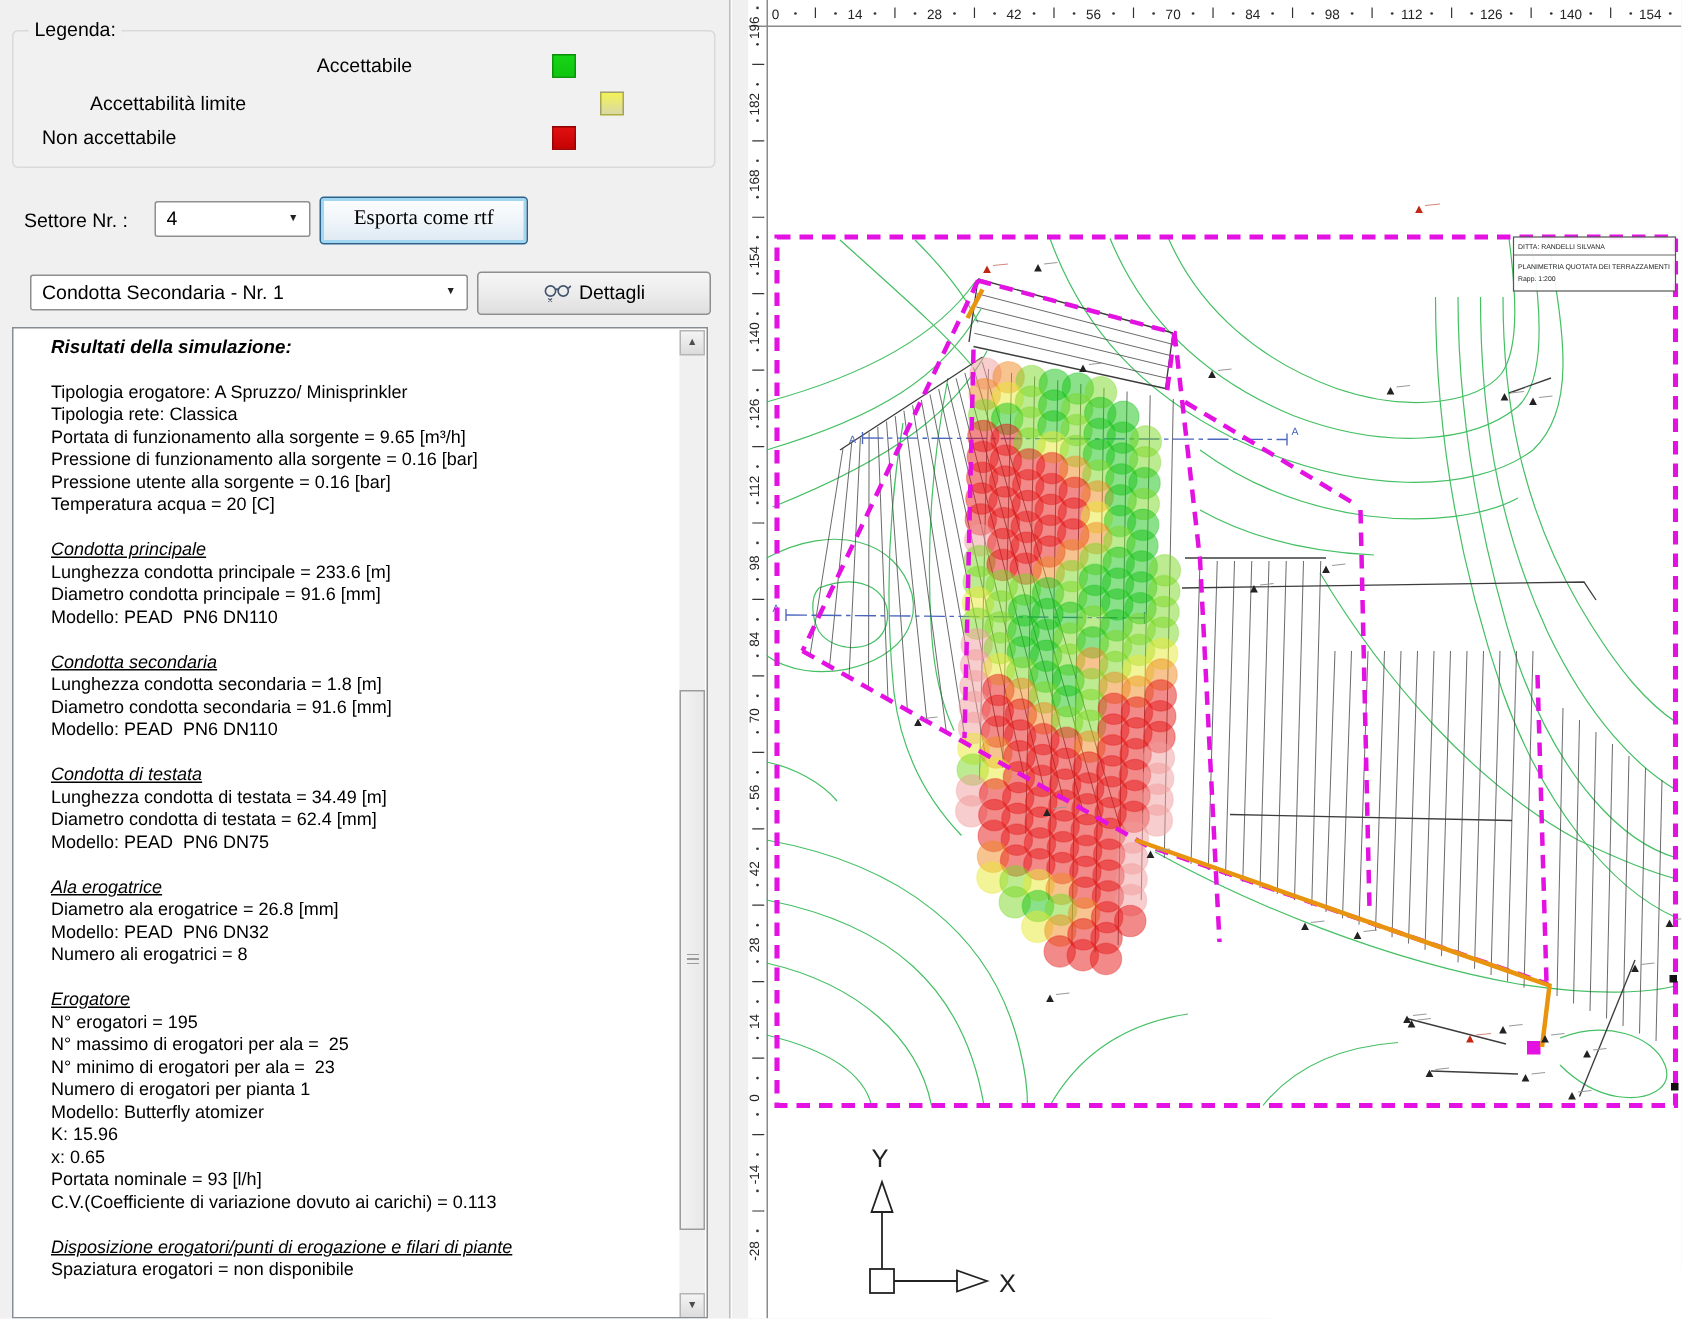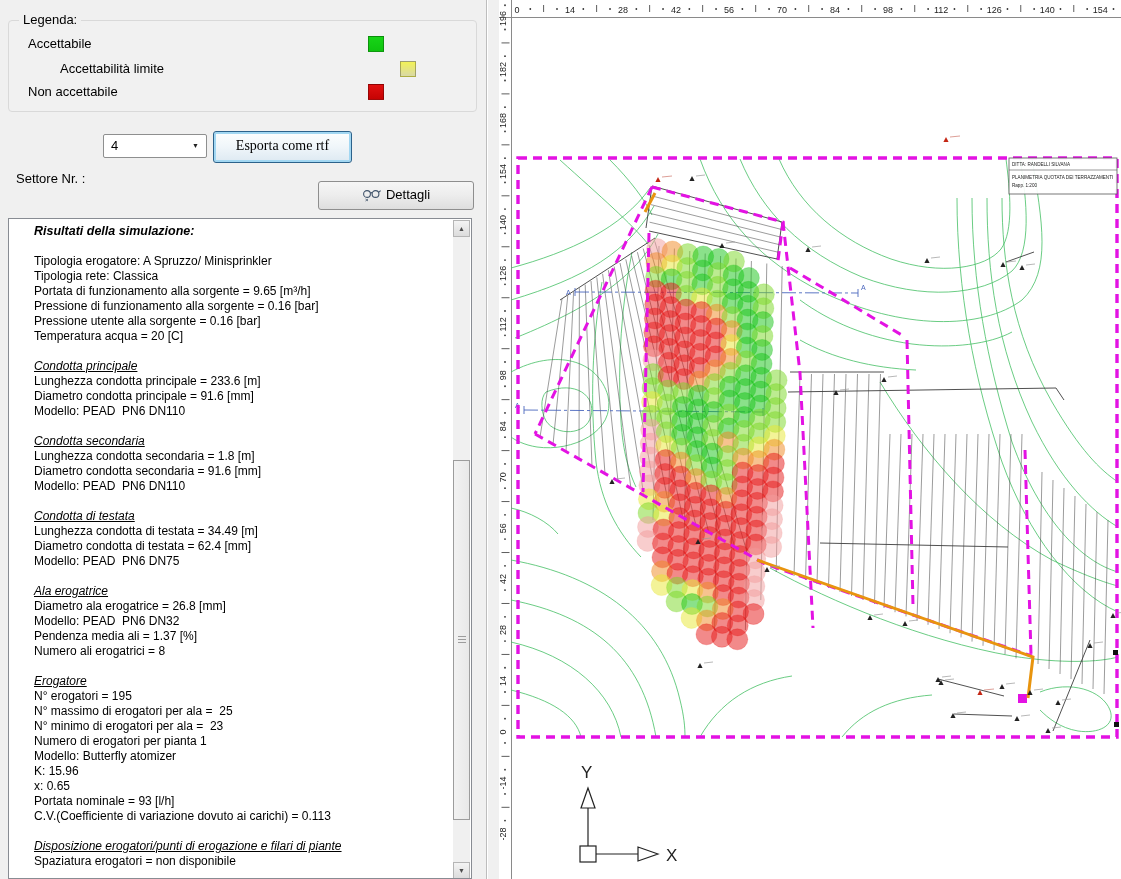--- a/index.html
+++ b/index.html
@@ -49,32 +49,36 @@
   svg text{font-family:"Liberation Sans",sans-serif;}
 </style>
 </head>
 <body>
 
 <div id="leftpanel">
 
   <div class="groupbox"></div>
   <div class="groupbox-label">Legenda:</div>
   <div id="legend-rows">
-      <div class="legend-row" style="top: 36px;"><span>Accettabile</span><span class="sw" style="background: linear-gradient(rgb(23, 212, 23), rgb(15, 196, 15));"></span></div>
+      <div class="legend-row" style="top: 36px; text-align: center;"><span>Accettabile</span><span class="sw" style="background: linear-gradient(rgb(23, 212, 23), rgb(15, 196, 15));"></span></div>
       <div class="legend-row" style="top: 61px; margin-left: 32px;"><span>Accettabilità limite</span><span class="sw" style="background: linear-gradient(rgb(242, 242, 87), rgb(217, 217, 166));"></span></div>
       <div class="legend-row" style="top: 84px;"><span>Non accettabile</span><span class="sw" style="background: linear-gradient(rgb(224, 16, 16), rgb(198, 3, 3));"></span></div>
     </div>
 
-  <div class="lbl" style="left:16px;top:139px;margin-top:32px;">Settore Nr. :</div>
+  <div class="lbl" style="left:16px;top:139px;">Settore Nr. :</div>
   <div class="combo" style="left:103px;top:134px;width:102px;height:22px;">
     <span class="val">4</span>
     <span class="arr">▼</span>
   </div>
   <div class="btn-export">Esporta come rtf</div>
 
+  <div class="combo" style="left:20px;top:183px;width:290px;height:22px;">
+    <span class="val">Condotta Secondaria - Nr. 1</span>
+    <span class="arr">▼</span>
+  </div>
   <div class="btn-std"><svg width="19" height="14" viewBox="0 0 19 14">
         <g fill="none" stroke="#41546b" stroke-width="1.1">
           <circle cx="5" cy="6" r="3.4"></circle>
           <circle cx="13.5" cy="6" r="3.4"></circle>
           <path d="M8.4,5.3 Q9.3,4 10.2,5.3"></path>
           <path d="M16.9,4.2 L18.6,2.6"></path>
         </g>
         <g stroke="#41546b" stroke-width="0.8">
           <path d="M3.5,11 L6,13 M6,11 L3.5,13"></path>
         </g>
@@ -102,21 +106,20 @@
         <div class="rl n">Modello: PEAD  PN6 DN110</div>
         <div class="rl blank"></div>
         <div class="rl h">Condotta di testata</div>
         <div class="rl n">Lunghezza condotta di testata = 34.49 [m]</div>
         <div class="rl n">Diametro condotta di testata = 62.4 [mm]</div>
         <div class="rl n">Modello: PEAD  PN6 DN75</div>
         <div class="rl blank"></div>
         <div class="rl h">Ala erogatrice</div>
         <div class="rl n">Diametro ala erogatrice = 26.8 [mm]</div>
         <div class="rl n">Modello: PEAD  PN6 DN32</div>
-        <div class="rl n">Pendenza media ali = 1.37 [%]</div>
         <div class="rl n">Numero ali erogatrici = 8</div>
         <div class="rl blank"></div>
         <div class="rl h">Erogatore</div>
         <div class="rl n">N° erogatori = 195</div>
         <div class="rl n">N° massimo di erogatori per ala =  25</div>
         <div class="rl n">N° minimo di erogatori per ala =  23</div>
         <div class="rl n">Numero di erogatori per pianta 1</div>
         <div class="rl n">Modello: Butterfly atomizer</div>
         <div class="rl n">K: 15.96</div>
         <div class="rl n">x: 0.65</div>

